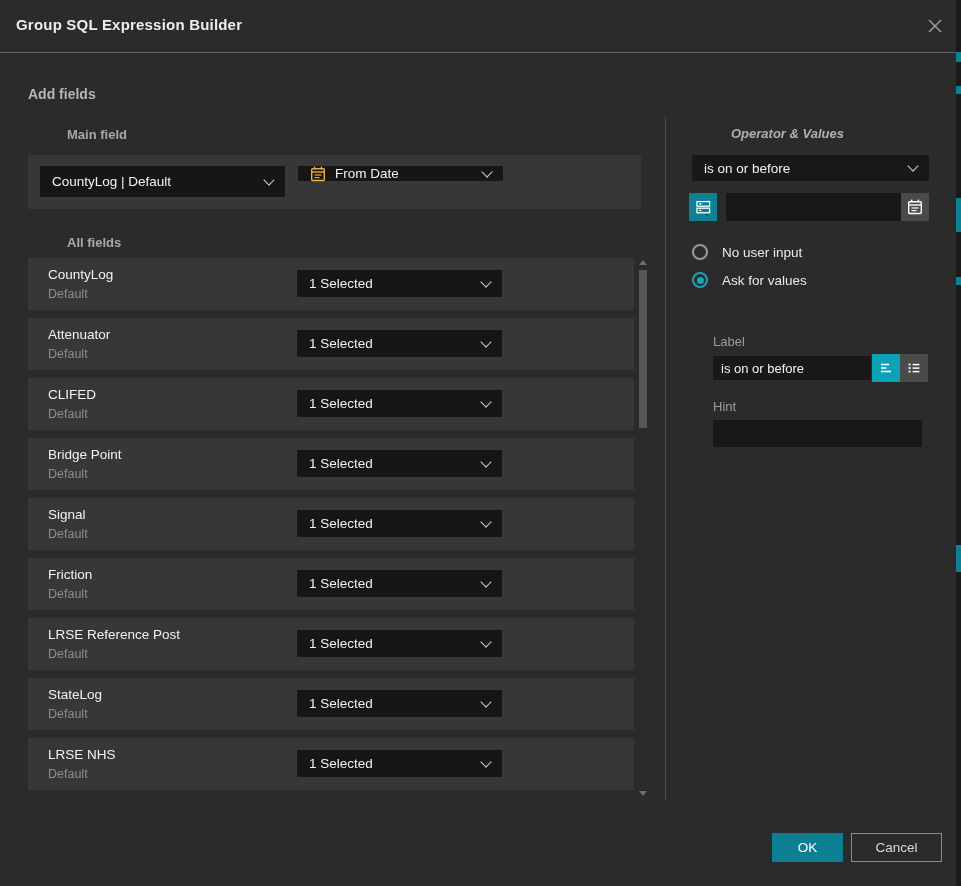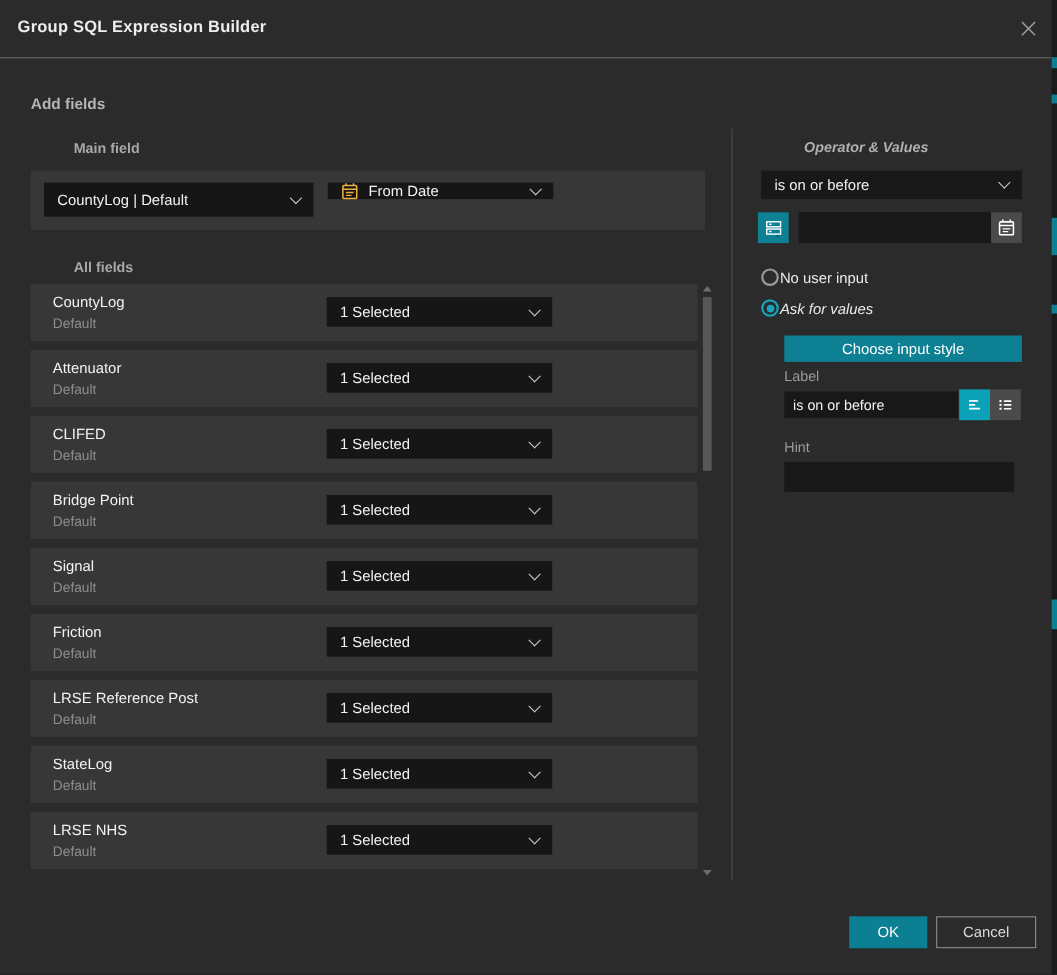--- a/index.html
+++ b/index.html
@@ -53,22 +53,22 @@
   .divider{position:absolute;left:665px;top:117px;width:1px;height:683px;background:#4d4d4d;}
   
   .op-select{left:692px;top:155px;width:237px;height:26px;background:#181818;}
   .icon-btn{position:absolute;width:28px;height:28px;display:flex;align-items:center;justify-content:center;cursor:pointer;box-sizing:border-box;}
   .btn-teal{background:#0ba2b8;}
   .btn-gray{background:#4a4a4a;}
   .val-stack-btn{left:689px;top:193px;background:#0d8094;}
   .val-input{left:726px;top:193px;width:175px;height:28px;}
   .val-cal-btn{left:901px;top:193px;}
   
-  .radio-row{position:absolute;left:692px;display:flex;align-items:center;gap:1px;cursor:pointer;}
-  .r1{top:244px;} .r2{top:272px;font-style:italic;}
+  .radio-row{position:absolute;left:692px;display:flex;align-items:center;gap:14px;cursor:pointer;}
+  .r1{top:244px;} .r2{top:272px;}
   .radio{width:12px;height:12px;border-radius:50%;border:2px solid #9a9a9a;flex-shrink:0;position:relative;}
   .radio.sel{border-color:#14a6ba;}
   .radio.sel::after{content:"";position:absolute;left:2.5px;top:2.5px;width:7px;height:7px;border-radius:50%;background:#14a6ba;}
   .radio-label{font-size:13.5px;color:#eaeaea;}
   .choose-btn{
     position:absolute;left:713px;top:305px;width:216px;height:24px;background:#0d8094;border:none;
     color:#fff;font-size:13.5px;cursor:pointer;font-family:"Liberation Sans",sans-serif;line-height:24px;text-align:center;
   }
   .cap{position:absolute;font-size:13px;color:#9c9c9c;}
   .cap-label{left:713px;top:334px;}
@@ -245,21 +245,20 @@
 
   <div class="radio-row r1">
     <span class="radio"></span>
     <span class="radio-label">No user input</span>
   </div>
   <div class="radio-row r2">
     <span class="radio sel"></span>
     <span class="radio-label">Ask for values</span>
   </div>
 
-  <button class="choose-btn">Choose input style</button>
 
   <div class="cap cap-label">Label</div>
   <input class="tinput label-input" value="is on or before" style="">
   <div class="icon-btn btn-teal align-btn">
     <svg width="16" height="16" viewBox="0 0 16 16">
       <line x1="3" y1="4.5" x2="11" y2="4.5" stroke="#ffffff" stroke-width="1.6"></line>
       <line x1="3" y1="8" x2="8.5" y2="8" stroke="#ffffff" stroke-width="1.6"></line>
       <line x1="3" y1="11.5" x2="13" y2="11.5" stroke="#ffffff" stroke-width="1.6"></line>
     </svg>
   </div>

